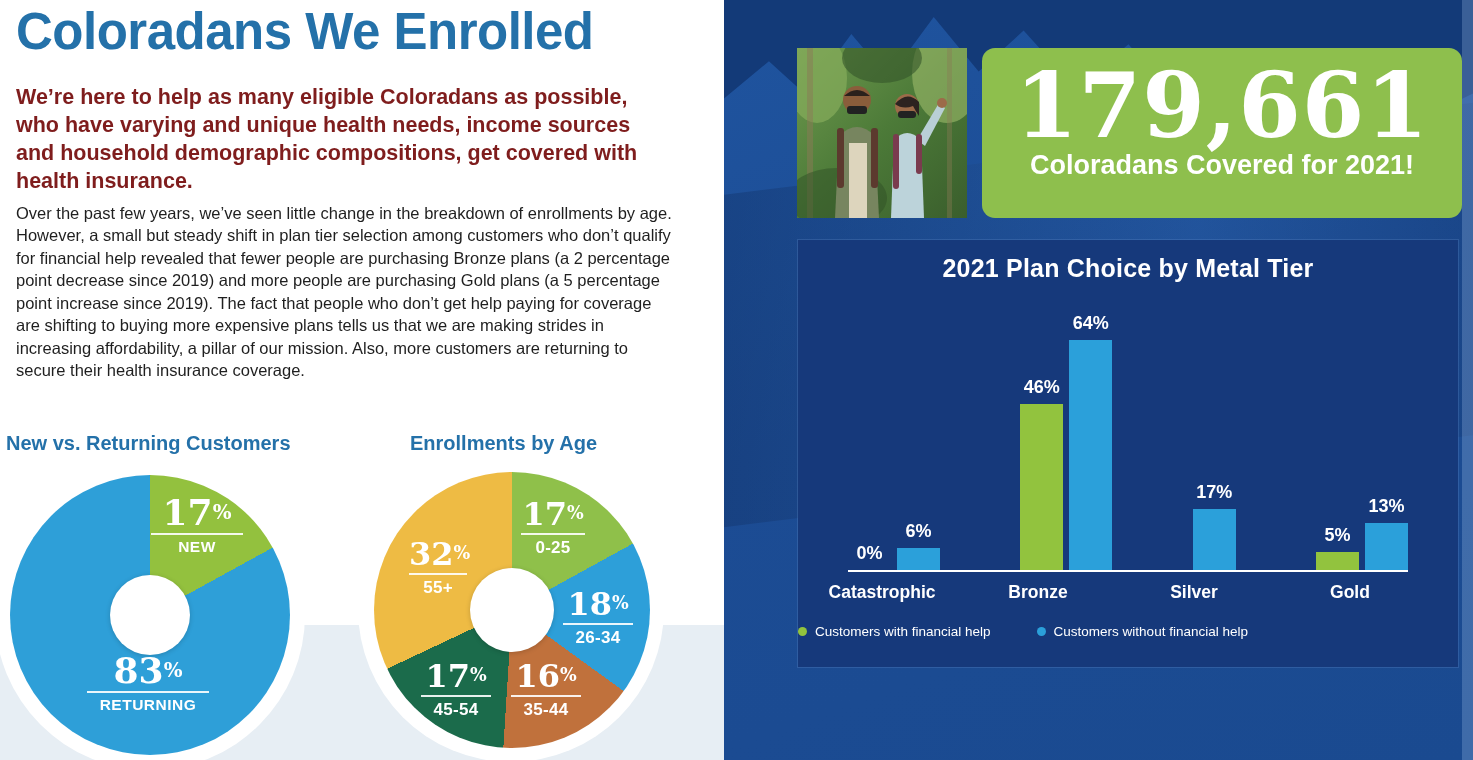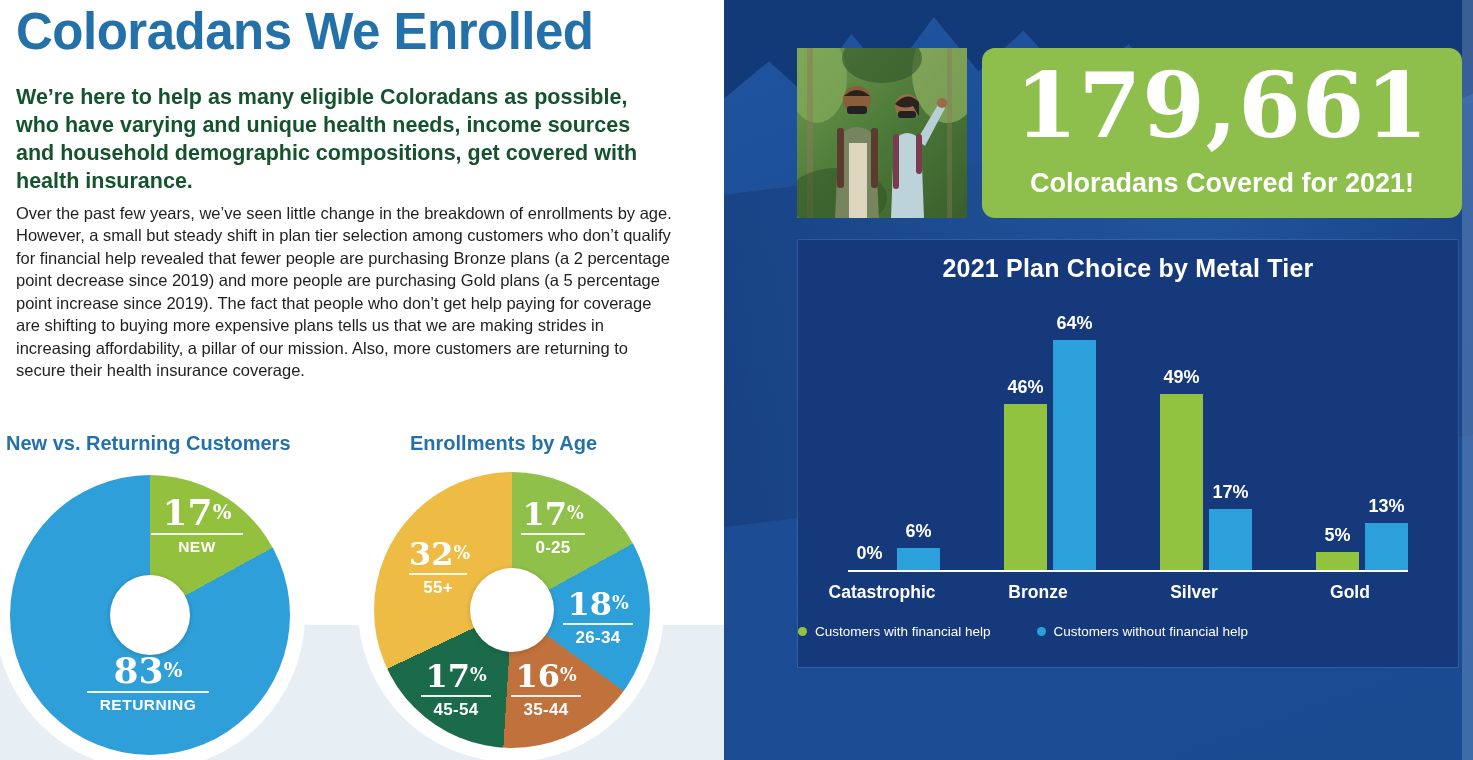--- a/index.html
+++ b/index.html
@@ -6,21 +6,21 @@
   .page { position:relative; width:1473px; height:760px; overflow:hidden;
           font-family:"Liberation Sans", sans-serif; background:#ffffff; }
 
   
   .left { position:absolute; left:0; top:0; width:724px; height:760px; background:#ffffff; }
   .band { position:absolute; left:0; top:625px; width:724px; height:135px; background:#e7eef4; }
 
   .main-title { position:absolute; left:16px; top:2px; width:680px;
                 font-size:51px; font-weight:bold; color:#2471a9; letter-spacing:-0.5px; }
   .subtitle   { position:absolute; left:16px; top:84px; width:645px;
-                font-size:21.5px; font-weight:bold; color:#14532d; line-height:1.3; }
+                font-size:21.5px; font-weight:bold; color:#7f1d1d; line-height:1.3; }
   .body-text  { position:absolute; left:16px; top:202px; width:657px;
                 font-size:16.5px; color:#1f1f1f; line-height:1.36; }
 
   .donut-heading { position:absolute; font-size:20px; font-weight:bold; color:#2471a9; text-align:left; }
   .heading-1 { left:6px;   top:432px; width:286px; }
   .heading-2 { left:410px; top:432px; width:196px; }
 
   .plate { position:absolute; background:#ffffff; border-radius:50%; }
   .plate-1 { left:-5px;  top:460px; width:310px; height:310px; }
   .plate-2 { left:358px; top:456px; width:306px; height:306px; }
@@ -50,21 +50,21 @@
                clip-path:polygon(0 0,100% 0,100% 55%,92% 72%,84% 42%,76% 62%,68% 30%,60% 56%,54% 26%,47% 52%,40% 18%,34% 42%,28% 10%,22% 46%,17% 20%,11% 56%,6% 36%,0 58%); }
   .shade { position:absolute; left:-10%; top:150px; width:120%; height:330px;
            background:linear-gradient(100deg, rgba(9,34,80,0.35), rgba(70,130,200,0.12) 60%, rgba(9,34,80,0.25));
            transform:rotate(-7deg); }
   .right-strip { position:absolute; right:0; top:0; width:11px; height:100%; background:rgba(160,195,235,0.28); }
 
   .photo { position:absolute; left:73px; top:48px; width:170px; height:170px; overflow:hidden; }
   .hero-box { position:absolute; left:258px; top:48px; width:480px; height:170px; background:#8ebf4d;border-radius:13px; }
   .hero-number { font-family:"DejaVu Serif", serif; font-weight:bold; font-size:90px; line-height:1;
                  color:#ffffff; text-align:center; padding-top:12px; letter-spacing:1px; }
-  .hero-caption { font-size:27px; font-weight:bold; color:#ffffff; text-align:center; margin-top:18px; }
+  .hero-caption { font-size:27px; font-weight:bold; color:#ffffff; text-align:center; margin-top:0; }
 
   .panel { position:absolute; left:74px; top:240px; width:660px; height:427px;
            background:#16397b; box-shadow:0 0 0 1px rgba(120,160,220,0.22); }
   .panel-title { position:absolute; left:74px; top:254px; width:660px; text-align:center;
                  font-size:25px; font-weight:bold; color:#ffffff; letter-spacing:0.2px; }
 
   .bar-groups { position:absolute; left:124px; top:298px; width:560px; height:272px;
                 display:flex; justify-content:space-between; align-items:flex-end; }
   .bar-group { display:flex; gap:6px; align-items:flex-end; }
   .bar-slot { position:relative; width:43px; }
@@ -207,24 +207,20 @@
           <div class="bar-slot" style="height: 165.6px;">
             <div class="bar-value">46%</div>
             <div class="bar" style="background: rgb(146, 195, 62);"></div>
           </div>
           <div class="bar-slot" style="height: 230.4px;">
             <div class="bar-value">64%</div>
             <div class="bar" style="background: rgb(43, 160, 218);"></div>
           </div>
         </div>
         <div class="bar-group">
-          <div class="bar-slot" style="height: 176.4px;">
-            <div class="bar-value">49%</div>
-            <div class="bar" style="background: rgb(146, 195, 62);"></div>
-          </div>
           <div class="bar-slot" style="height: 61.2px;">
             <div class="bar-value">17%</div>
             <div class="bar" style="background: rgb(43, 160, 218);"></div>
           </div>
         </div>
         <div class="bar-group">
           <div class="bar-slot" style="height: 18px;">
             <div class="bar-value">5%</div>
             <div class="bar" style="background: rgb(146, 195, 62);"></div>
           </div>

